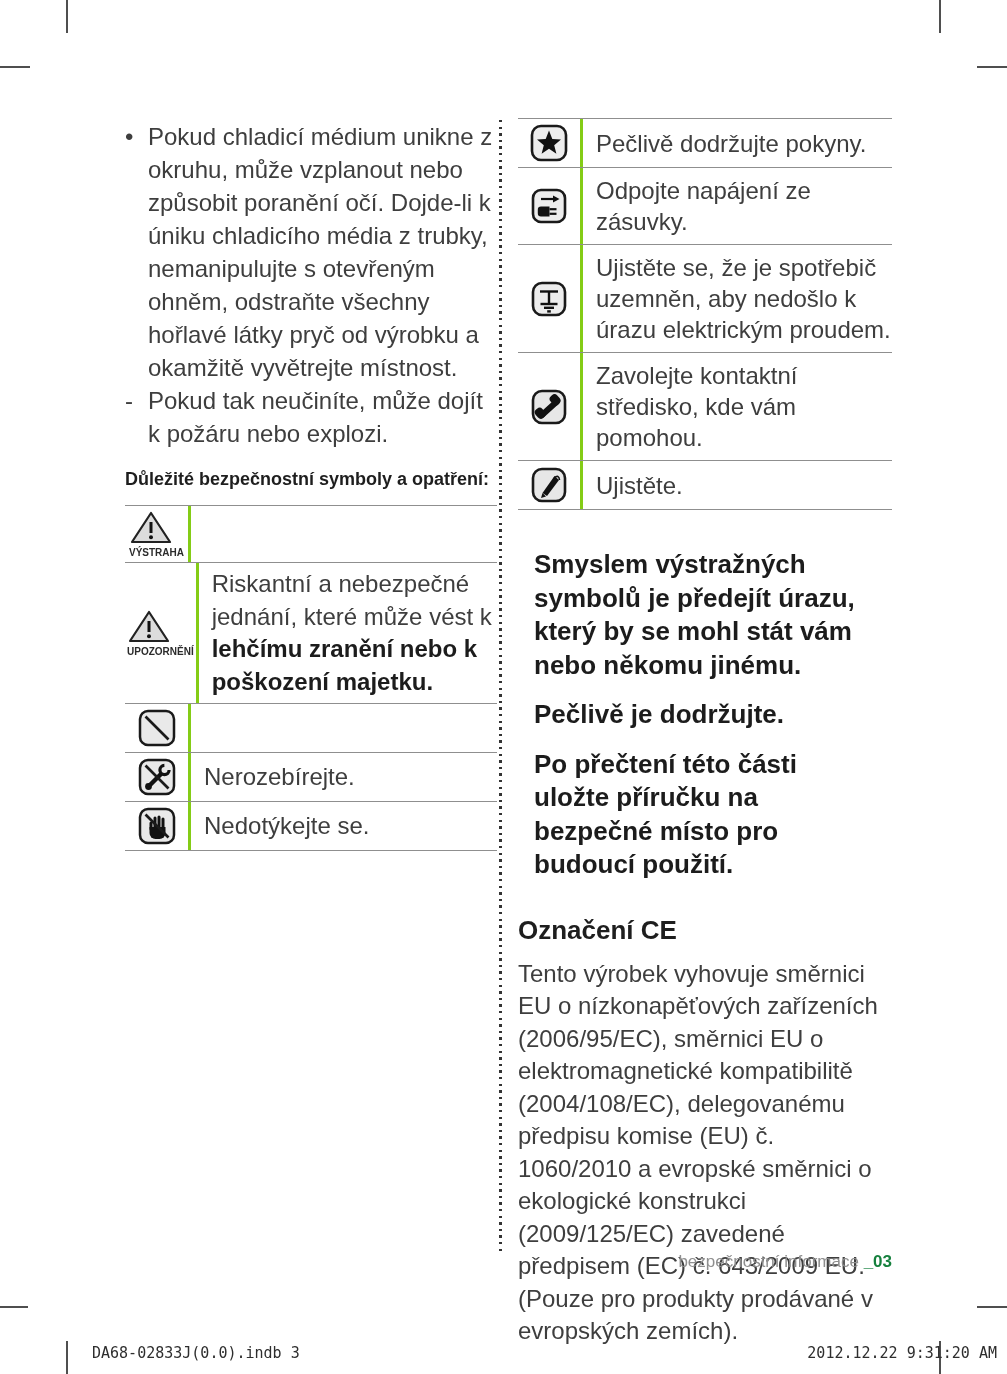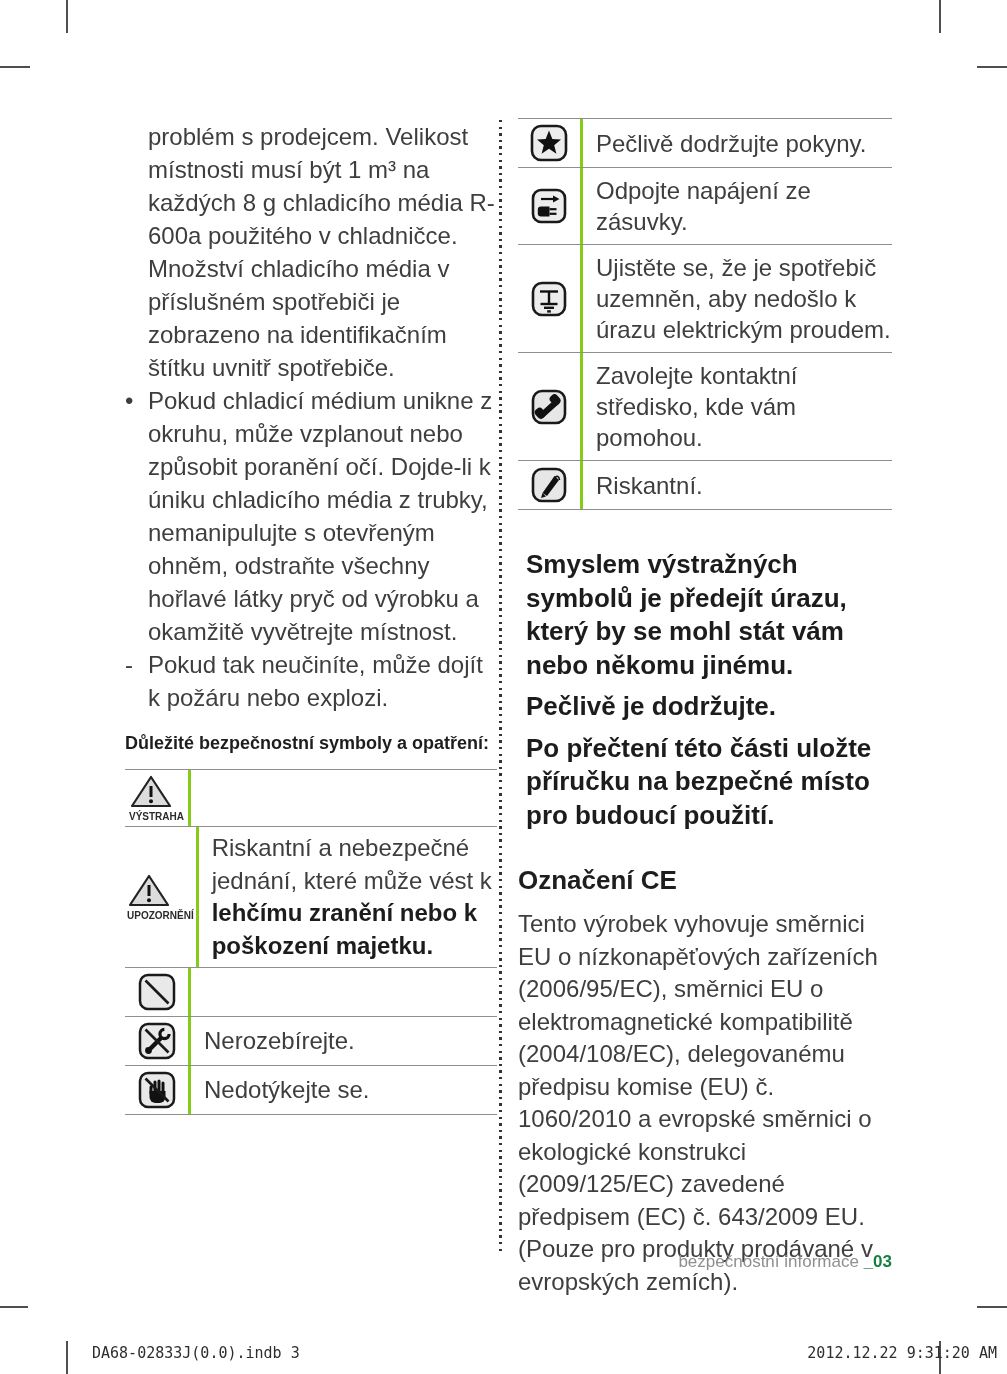--- a/index.html
+++ b/index.html
@@ -21,21 +21,21 @@
   .row:last-child{border-bottom:none;}
   .icell{flex:0 0 59px;align-self:stretch;border-right:3px solid #84cc16;
          display:flex;align-items:center;justify-content:center;padding:4px 2px;}
   .tcell{flex:1;padding:5px 0 5px 13px;line-height:32.5px;}
   .tcell strong{color:#1c1c1c;}
   .tri-wrap{text-align:center;}
   .tri-label{font-size:10px;font-weight:bold;color:#2b2b2b;line-height:11px;margin-top:1px;}
   .rt .icell{flex:0 0 58px;}
   .rt .tcell{line-height:31px;padding:7px 0 7px 13px;}
   .warnp{margin-top:38px;font-size:26px;line-height:33.5px;font-weight:bold;color:#1c1c1c;}
-  .warnp div{margin:8px;}
+  .warnp div{margin:16px;}
   h2.ce{margin:32px 0 0 0;font-size:26px;line-height:33px;color:#1e1e1e;font-weight:bold;}
   .cebody{margin:11px 0 0 0;font-size:24px;line-height:32.5px;}
   .footer{position:absolute;left:518px;top:1252px;width:374px;text-align:right;
           font-size:17px;color:#8f8f8f;}
   .footer b{color:#15803d;}
   .printline{position:absolute;top:1344px;left:0;width:100%;
              font-family:"DejaVu Sans Mono", monospace;font-size:15px;color:#2e2e2e;}
   .pl-left{position:absolute;left:92px;top:0;}
   .pl-right{position:absolute;right:10px;top:0;}
   svg{display:block;}
@@ -50,21 +50,20 @@
   <div class="crop" style="left:939px;top:0;width:2px;height:33px;"></div>
   <div class="crop" style="left:977px;top:66px;width:30px;height:2px;"></div>
   <div class="crop" style="left:0;top:1306px;width:28px;height:2px;"></div>
   <div class="crop" style="left:66px;top:1341px;width:2px;height:33px;"></div>
   <div class="crop" style="left:977px;top:1306px;width:30px;height:2px;"></div>
   <div class="crop" style="left:939px;top:1341px;width:2px;height:33px;"></div>
 
   <div class="divider"></div>
 
   <div class="col col-left">
-    <p class="hang">problém s prodejcem. Velikost místnosti musí být 1 m³ na každých 8 g chladicího média R-600a použitého v chladničce. Množství chladicího média v příslušném spotřebiči je zobrazeno na identifikačním štítku uvnitř spotřebiče.</p>
 
     <div class="li">
       <span class="marker">•</span>
       <span class="txt">Pokud chladicí médium unikne z okruhu, může vzplanout nebo způsobit poranění očí. Dojde-li k úniku chladicího média z trubky, nemanipulujte s otevřeným ohněm, odstraňte všechny hořlavé látky pryč od výrobku a okamžitě vyvětrejte místnost.</span>
     </div>
 
     <div class="li">
       <span class="marker">-</span>
       <span class="txt">Pokud tak neučiníte, může dojít k požáru nebo explozi.</span>
     </div>
@@ -202,21 +201,21 @@
 
       <div class="row">
         <div class="icell">
           <svg width="40" height="40" viewBox="0 0 40 40">
             <rect x="4" y="4" width="32" height="32" rx="9" fill="#e7e7e7" stroke="#1a1a1a" stroke-width="2.6"></rect>
             <path d="M13.5 28 L25.5 11 L30 15 L18 31 Z" fill="#111"></path>
             <path d="M13.5 28 l-1.5 5 5 -1.5 Z" fill="#111"></path>
             <path d="M25 13 q5 -4 5.5 2" fill="none" stroke="#111" stroke-width="1.6"></path>
           </svg>
         </div>
-        <div class="tcell">Riskantní.</div>
+        <div class="tcell">Ujistěte.</div>
       </div>
 
     </div>
 
     <div class="warnp">
       <div>Smyslem výstražných symbolů je předejít úrazu, který by se mohl stát vám nebo někomu jinému.</div>
       <div>Pečlivě je dodržujte.</div>
       <div>Po přečtení této části uložte příručku na bezpečné místo pro budoucí použití.</div>
     </div>
 

